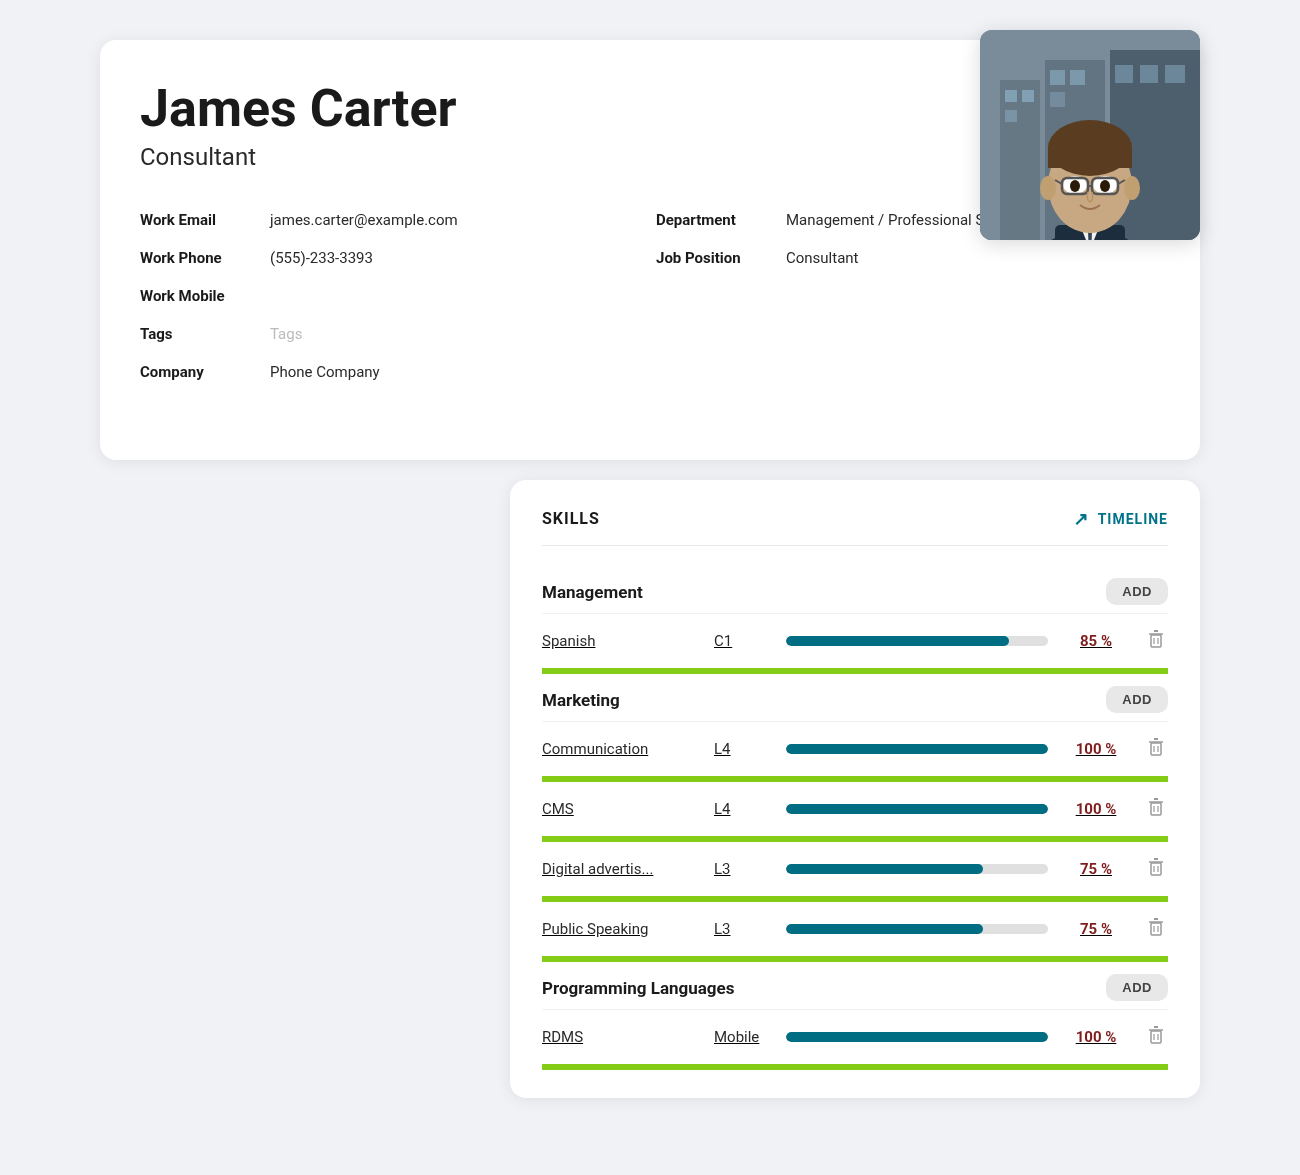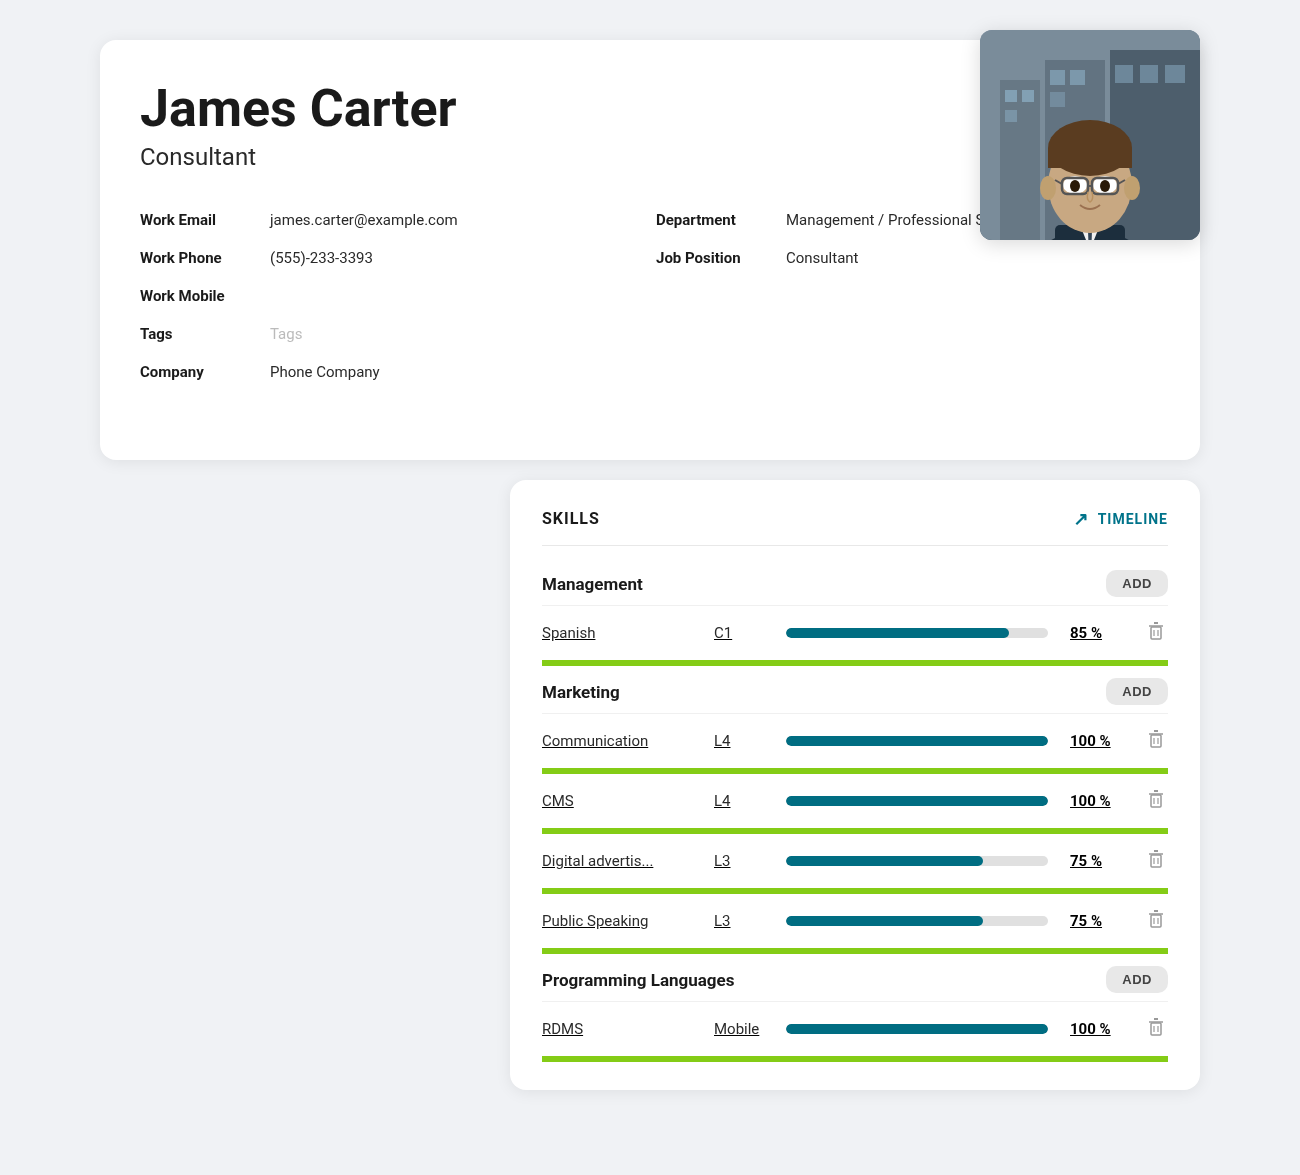--- a/index.html
+++ b/index.html
@@ -102,21 +102,21 @@
       box-shadow: 0 2px 16px rgba(0,0,0,0.08);
       margin-top: 20px;
       position: relative;
       z-index: 5;
       margin-left: 410px;
     }
     .skills-header {
       display: flex;
       align-items: center;
       justify-content: space-between;
-      margin-bottom: 12px;
+      margin-bottom: 20px;
       border-bottom: 1px solid #e8e8e8;
       padding-bottom: 16px;
     }
     .skills-title {
       font-size: 16px;
       font-weight: 700;
       color: #1a1a1a;
       letter-spacing: 1px;
       text-transform: uppercase;
     }
@@ -190,23 +190,23 @@
       overflow: hidden;
     }
     .progress-bar-fill {
       height: 100%;
       background: #006d82;
       border-radius: 5px;
     }
     .skill-percent {
       font-size: 15px;
       font-weight: 700;
-      color: #000000;
+      color: #7f1d1d;
       width: 52px;
-      text-align: left;
+      text-align: center;
       flex-shrink: 0;
     }
     .delete-btn {
       background: none;
       border: none;
       cursor: pointer;
       color: #999;
       font-size: 16px;
       padding: 4px;
       flex-shrink: 0;

